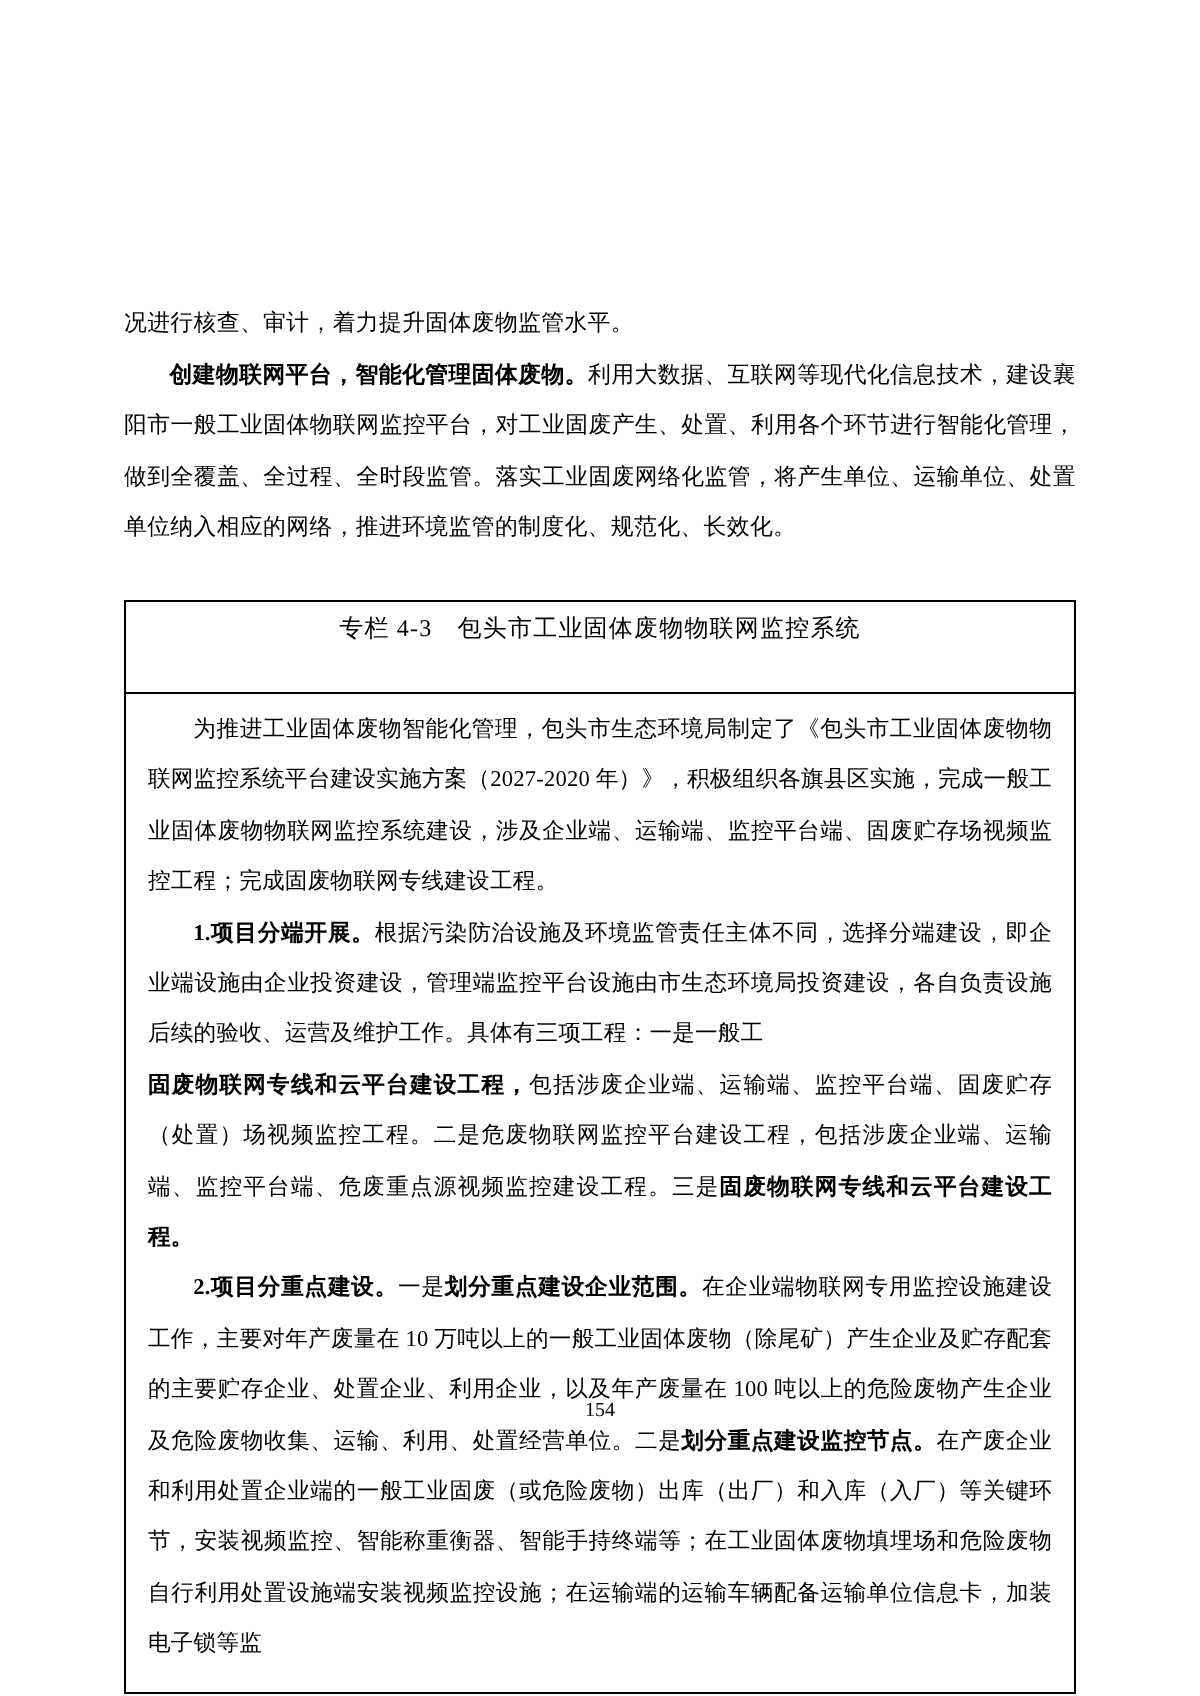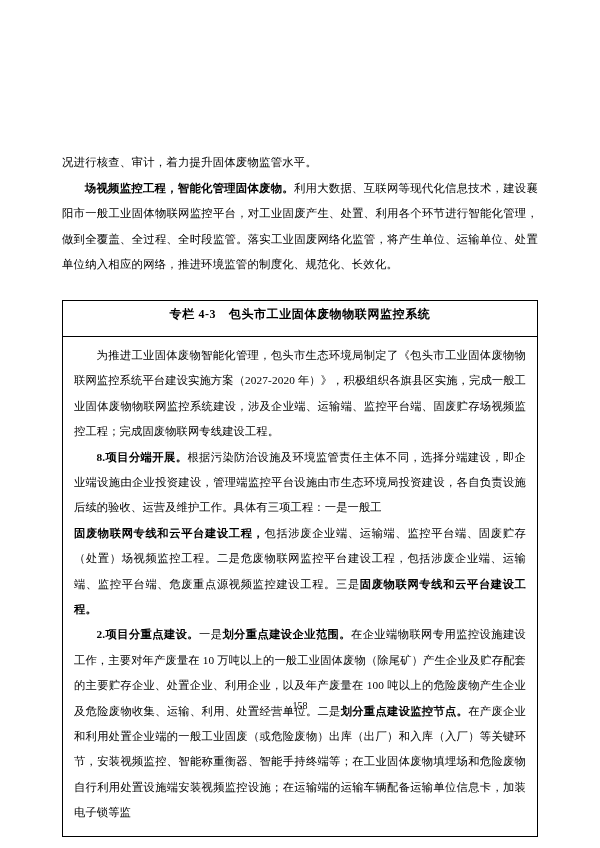--- a/index.html
+++ b/index.html
@@ -42,22 +42,22 @@
   .box {
     margin-top: 22px;
     border: 1px solid #000;
     box-sizing: border-box;
     width: 476px;
   }
   .box-header {
     border-bottom: 1px solid #000;
     text-align: center;
     font-size: 12px;
-    font-weight: bold;
-    padding: 5px 0 13px 0;
+    font-weight: normal;
+    padding: 5px 0 23px 0;
     letter-spacing: 0.6px;
   }
   .box-body {
     padding: 6px 11px 10px 11px;
   }
   .box-body p {
     margin: 0;
     font-size: 11.3px;
     line-height: 25.4px;
     text-align: justify;
@@ -81,44 +81,44 @@
 
 <div class="page">
 
   <div class="content">
 
     <p class="body-par">
       <span>况进行核查、审计，着力提升固体废物监管水平。</span>
     </p>
 
     <p class="body-par indent2">
-      <span class="bold">场视频监控工程，智能化管理固体废物。</span><span>利用大数据、互联网等现代化信息技术，建设襄阳市一般工业固体物联网监控平台，对工业固废产生、处置、利用各个环节进行智能化管理，做到全覆盖、全过程、全时段监管。落实工业固废网络化监管，将产生单位、运输单位、处置单位纳入相应的网络，推进环境监管的制度化、规范化、长效化。</span>
+      <span class="bold">创建物联网平台，智能化管理固体废物。</span><span>利用大数据、互联网等现代化信息技术，建设襄阳市一般工业固体物联网监控平台，对工业固废产生、处置、利用各个环节进行智能化管理，做到全覆盖、全过程、全时段监管。落实工业固废网络化监管，将产生单位、运输单位、处置单位纳入相应的网络，推进环境监管的制度化、规范化、长效化。</span>
     </p>
 
     <div class="box">
       <div class="box-header">专栏 4-3　包头市工业固体废物物联网监控系统</div>
       <div class="box-body">
 
         <p>
           <span>为推进工业固体废物智能化管理，包头市生态环境局制定了《包头市工业固体废物物联网监控系统平台建设实施方案（2027-2020 年）》，积极组织各旗县区实施，完成一般工业固体废物物联网监控系统建设，涉及企业端、运输端、监控平台端、固废贮存场视频监控工程；完成固废物联网专线建设工程。</span>
         </p>
 
 
         <p>
-          <span class="bold">8.项目分端开展。</span><span>根据污染防治设施及环境监管责任主体不同，选择分端建设，即企业端设施由企业投资建设，管理端监控平台设施由市生态环境局投资建设，各自负责设施后续的验收、运营及维护工作。具体有三项工程：一是一般工</span>
+          <span class="bold">1.项目分端开展。</span><span>根据污染防治设施及环境监管责任主体不同，选择分端建设，即企业端设施由企业投资建设，管理端监控平台设施由市生态环境局投资建设，各自负责设施后续的验收、运营及维护工作。具体有三项工程：一是一般工</span>
         </p>
 
         <p style="text-indent:0;">
           <span class="bold">固废物联网专线和云平台建设工程，</span><span>包括涉废企业端、运输端、监控平台端、固废贮存（处置）场视频监控工程。二是危废物联网监控平台建设工程，包括涉废企业端、运输端、监控平台端、危废重点源视频监控建设工程。三是</span><span class="bold">固废物联网专线和云平台建设工程。</span>
         </p>
 
         <p>
           <span class="bold">2.项目分重点建设。</span><span>一是</span><span class="bold">划分重点建设企业范围。</span><span>在企业端物联网专用监控设施建设工作，主要对年产废量在 10 万吨以上的一般工业固体废物（除尾矿）产生企业及贮存配套的主要贮存企业、处置企业、利用企业，以及年产废量在 100 吨以上的危险废物产生企业及危险废物收集、运输、利用、处置经营单位。二是</span><span class="bold">划分重点建设监控节点。</span><span>在产废企业和利用处置企业端的一般工业固废（或危险废物）出库（出厂）和入库（入厂）等关键环节，安装视频监控、智能称重衡器、智能手持终端等；在工业固体废物填埋场和危险废物自行利用处置设施端安装视频监控设施；在运输端的运输车辆配备运输单位信息卡，加装电子锁等监</span>
         </p>
 
       </div>
     </div>
 
   </div>
 
-  <div class="page-number">158</div>
+  <div class="page-number">154</div>
 
 </div>
 
 </body></html>

